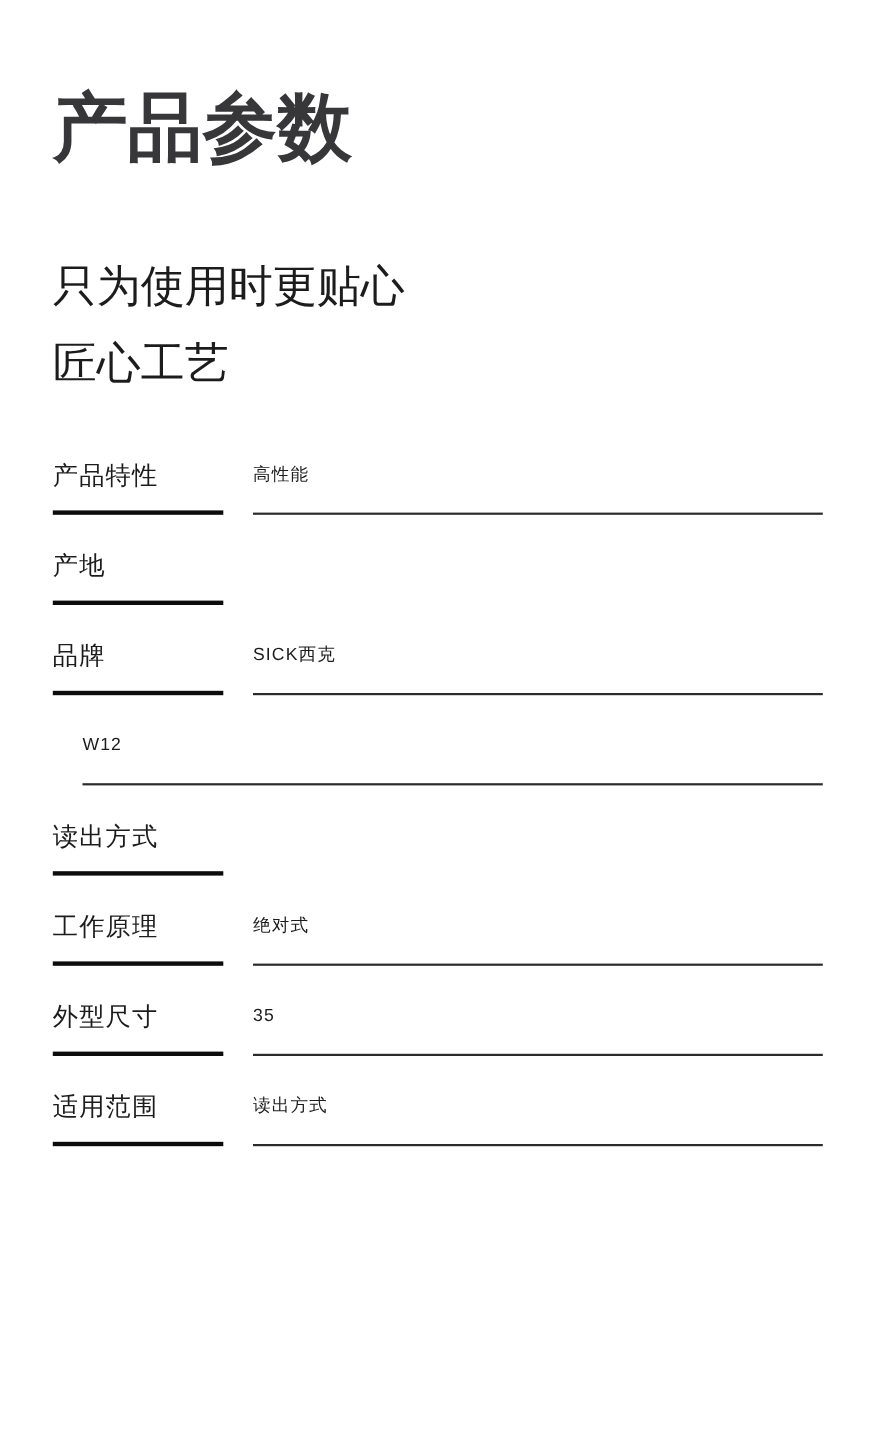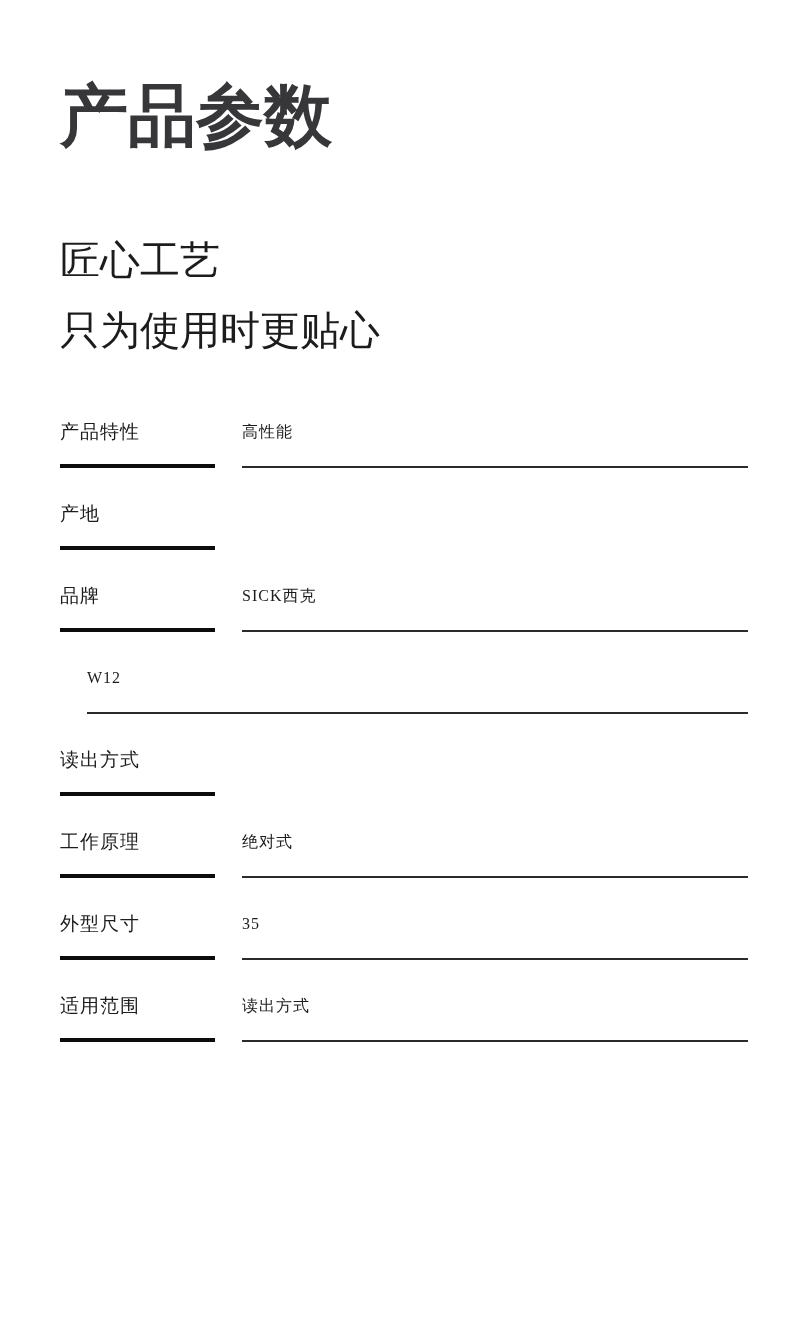--- a/index.html
+++ b/index.html
@@ -12,22 +12,21 @@
     height: 1322px;
     overflow: hidden;
     font-family: "Liberation Sans", "DejaVu Sans", sans-serif;
     color: #1f1f1f;
     -webkit-font-smoothing: antialiased;
   }
   .container {
     box-sizing: border-box;
     width: 800px;
     height: 1322px;
-    padding: 0 52px 0 60px;
-    font-family: Liberation Serif, serif;
+    padding: 0 52px 0 48px;
   }
   .page-title {
     margin: 0;
     padding-top: 82px;
     font-size: 68px;
     line-height: 1.0;
     font-weight: 900;
     letter-spacing: 0px;
     color: #37373a;
   }
@@ -44,21 +43,21 @@
   .spec-row {
     display: flex;
     align-items: flex-start;
     margin-bottom: 32px;
   }
   .spec-label {
     box-sizing: border-box;
     width: 155px;
     padding-bottom: 18px;
     border-bottom: 4px solid #0c0c0c;
-    font-size: 19px;
+    font-size: 23px;
     line-height: 28px;
     letter-spacing: 1px;
     color: #1c1c1c;
     flex-shrink: 0;
   }
   .spec-gap {
     width: 27px;
     flex-shrink: 0;
   }
   .spec-value {
@@ -73,22 +72,22 @@
   }
 </style>
 </head>
 <body>
 
 <div class="container">
 
   <h1 class="page-title">产品参数</h1>
 
   <div class="subtitle">
+    <div>只为使用时更贴心</div>
     <div>匠心工艺</div>
-    <div>只为使用时更贴心</div>
   </div>
 
   <div class="spec-table">
   <div class="spec-row">
     <div class="spec-label">产品特性</div>
     <div class="spec-gap"></div>
     <div class="spec-value">高性能</div>
   </div>
 
 

